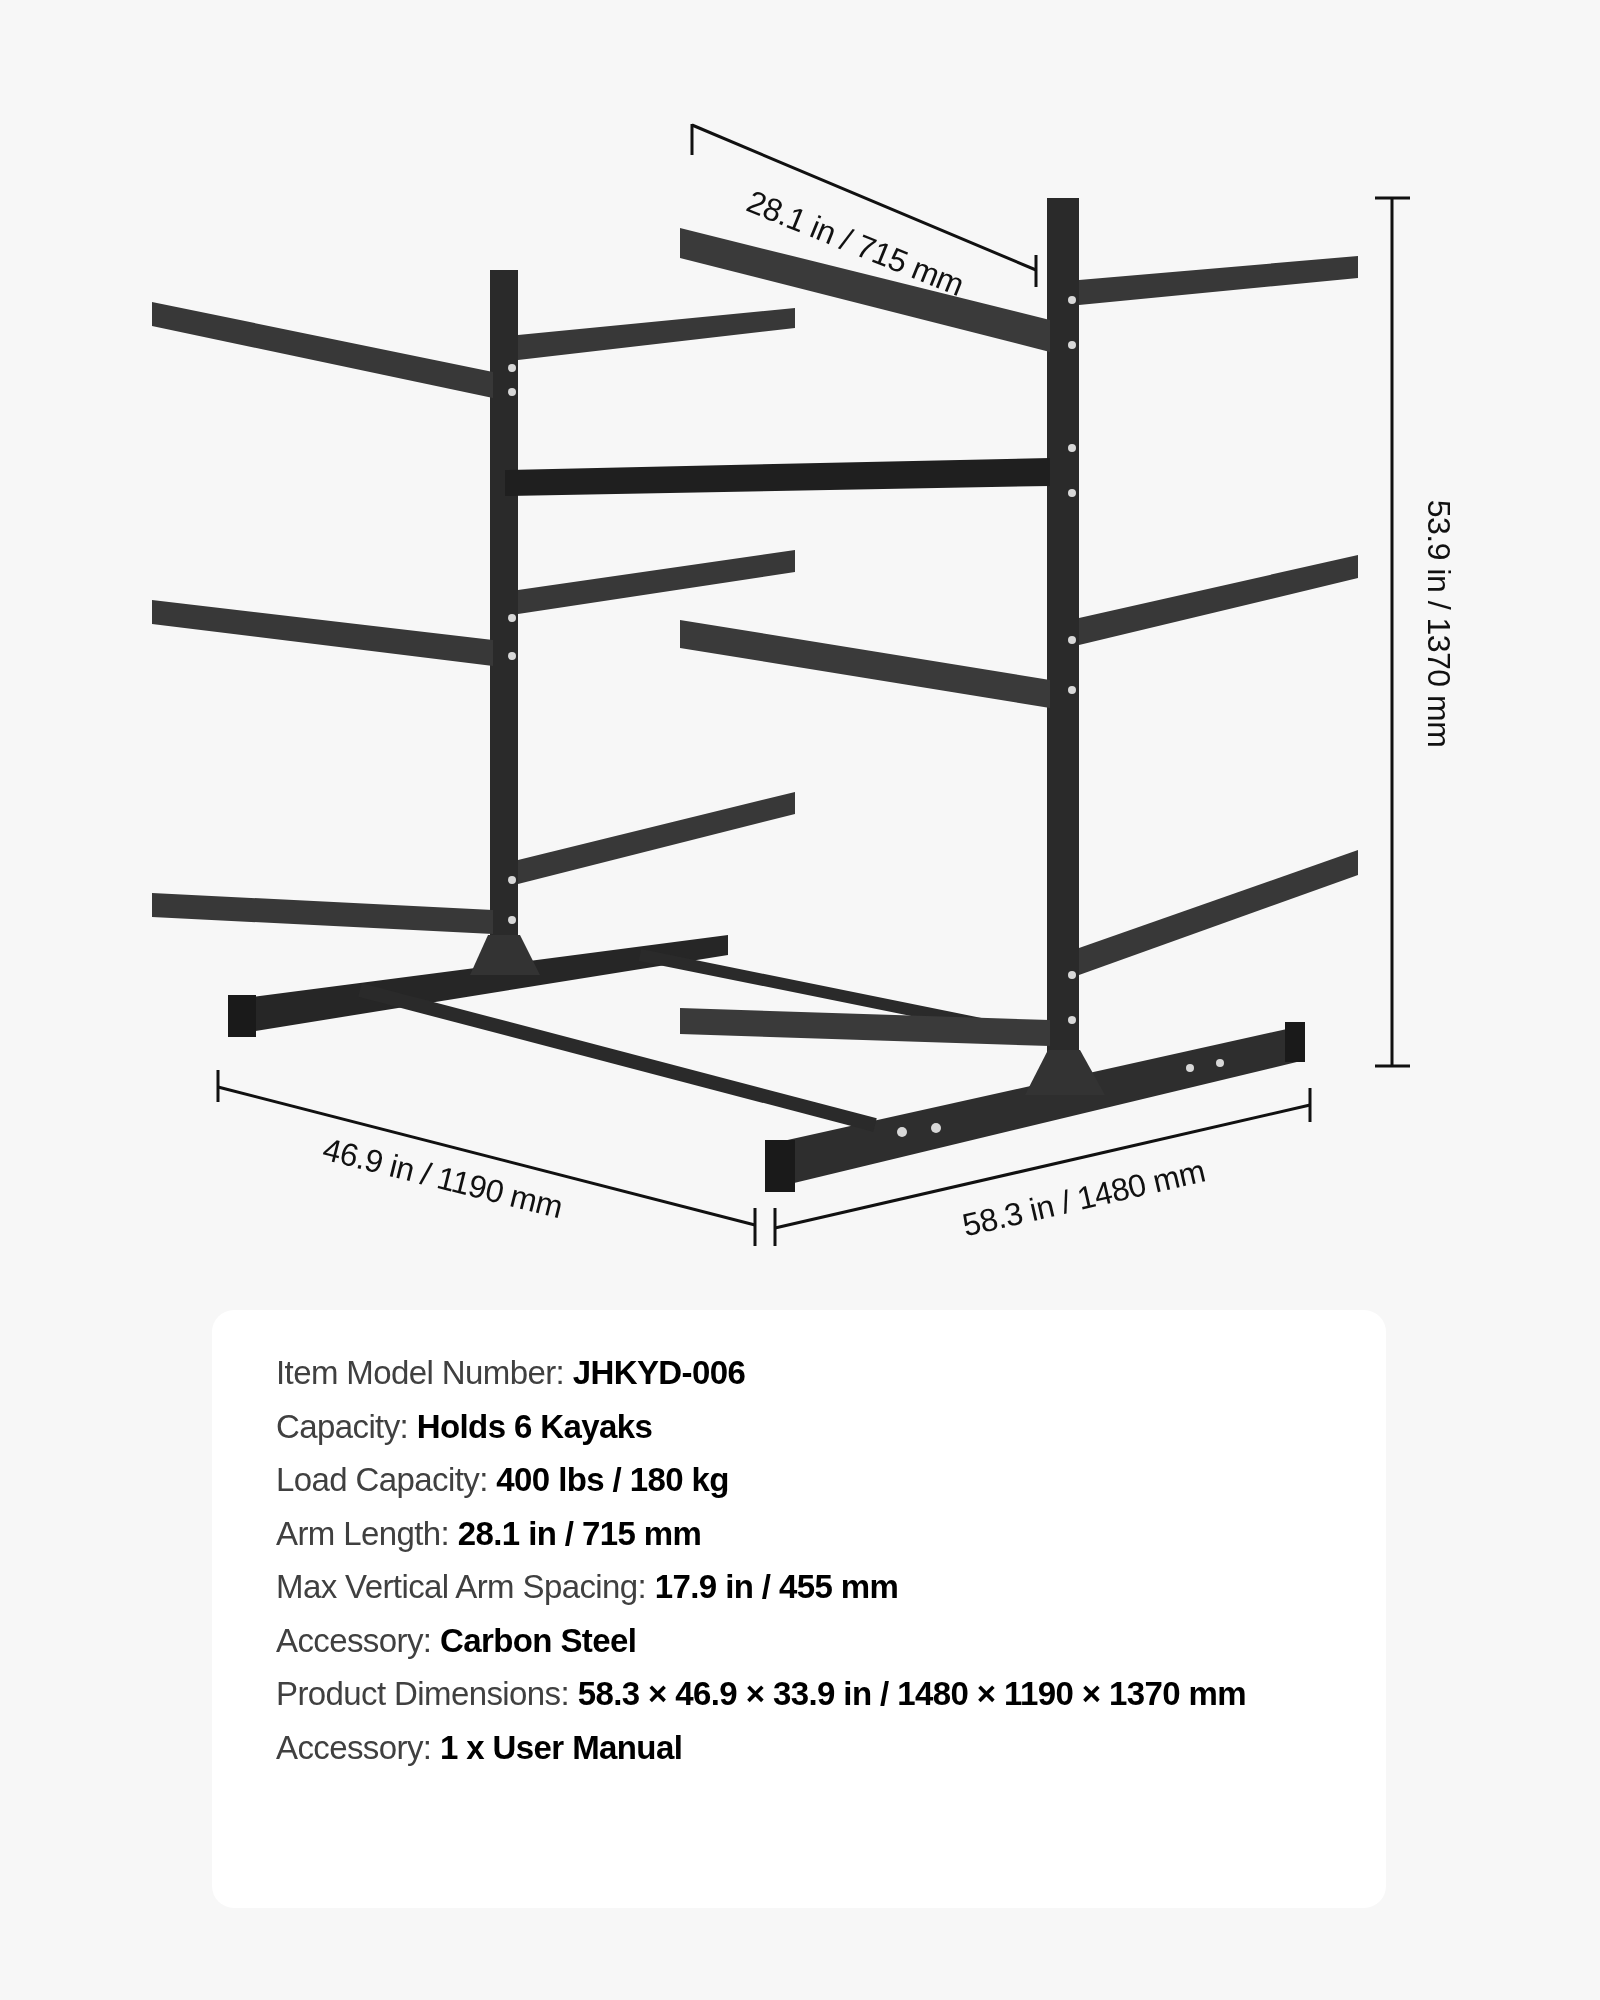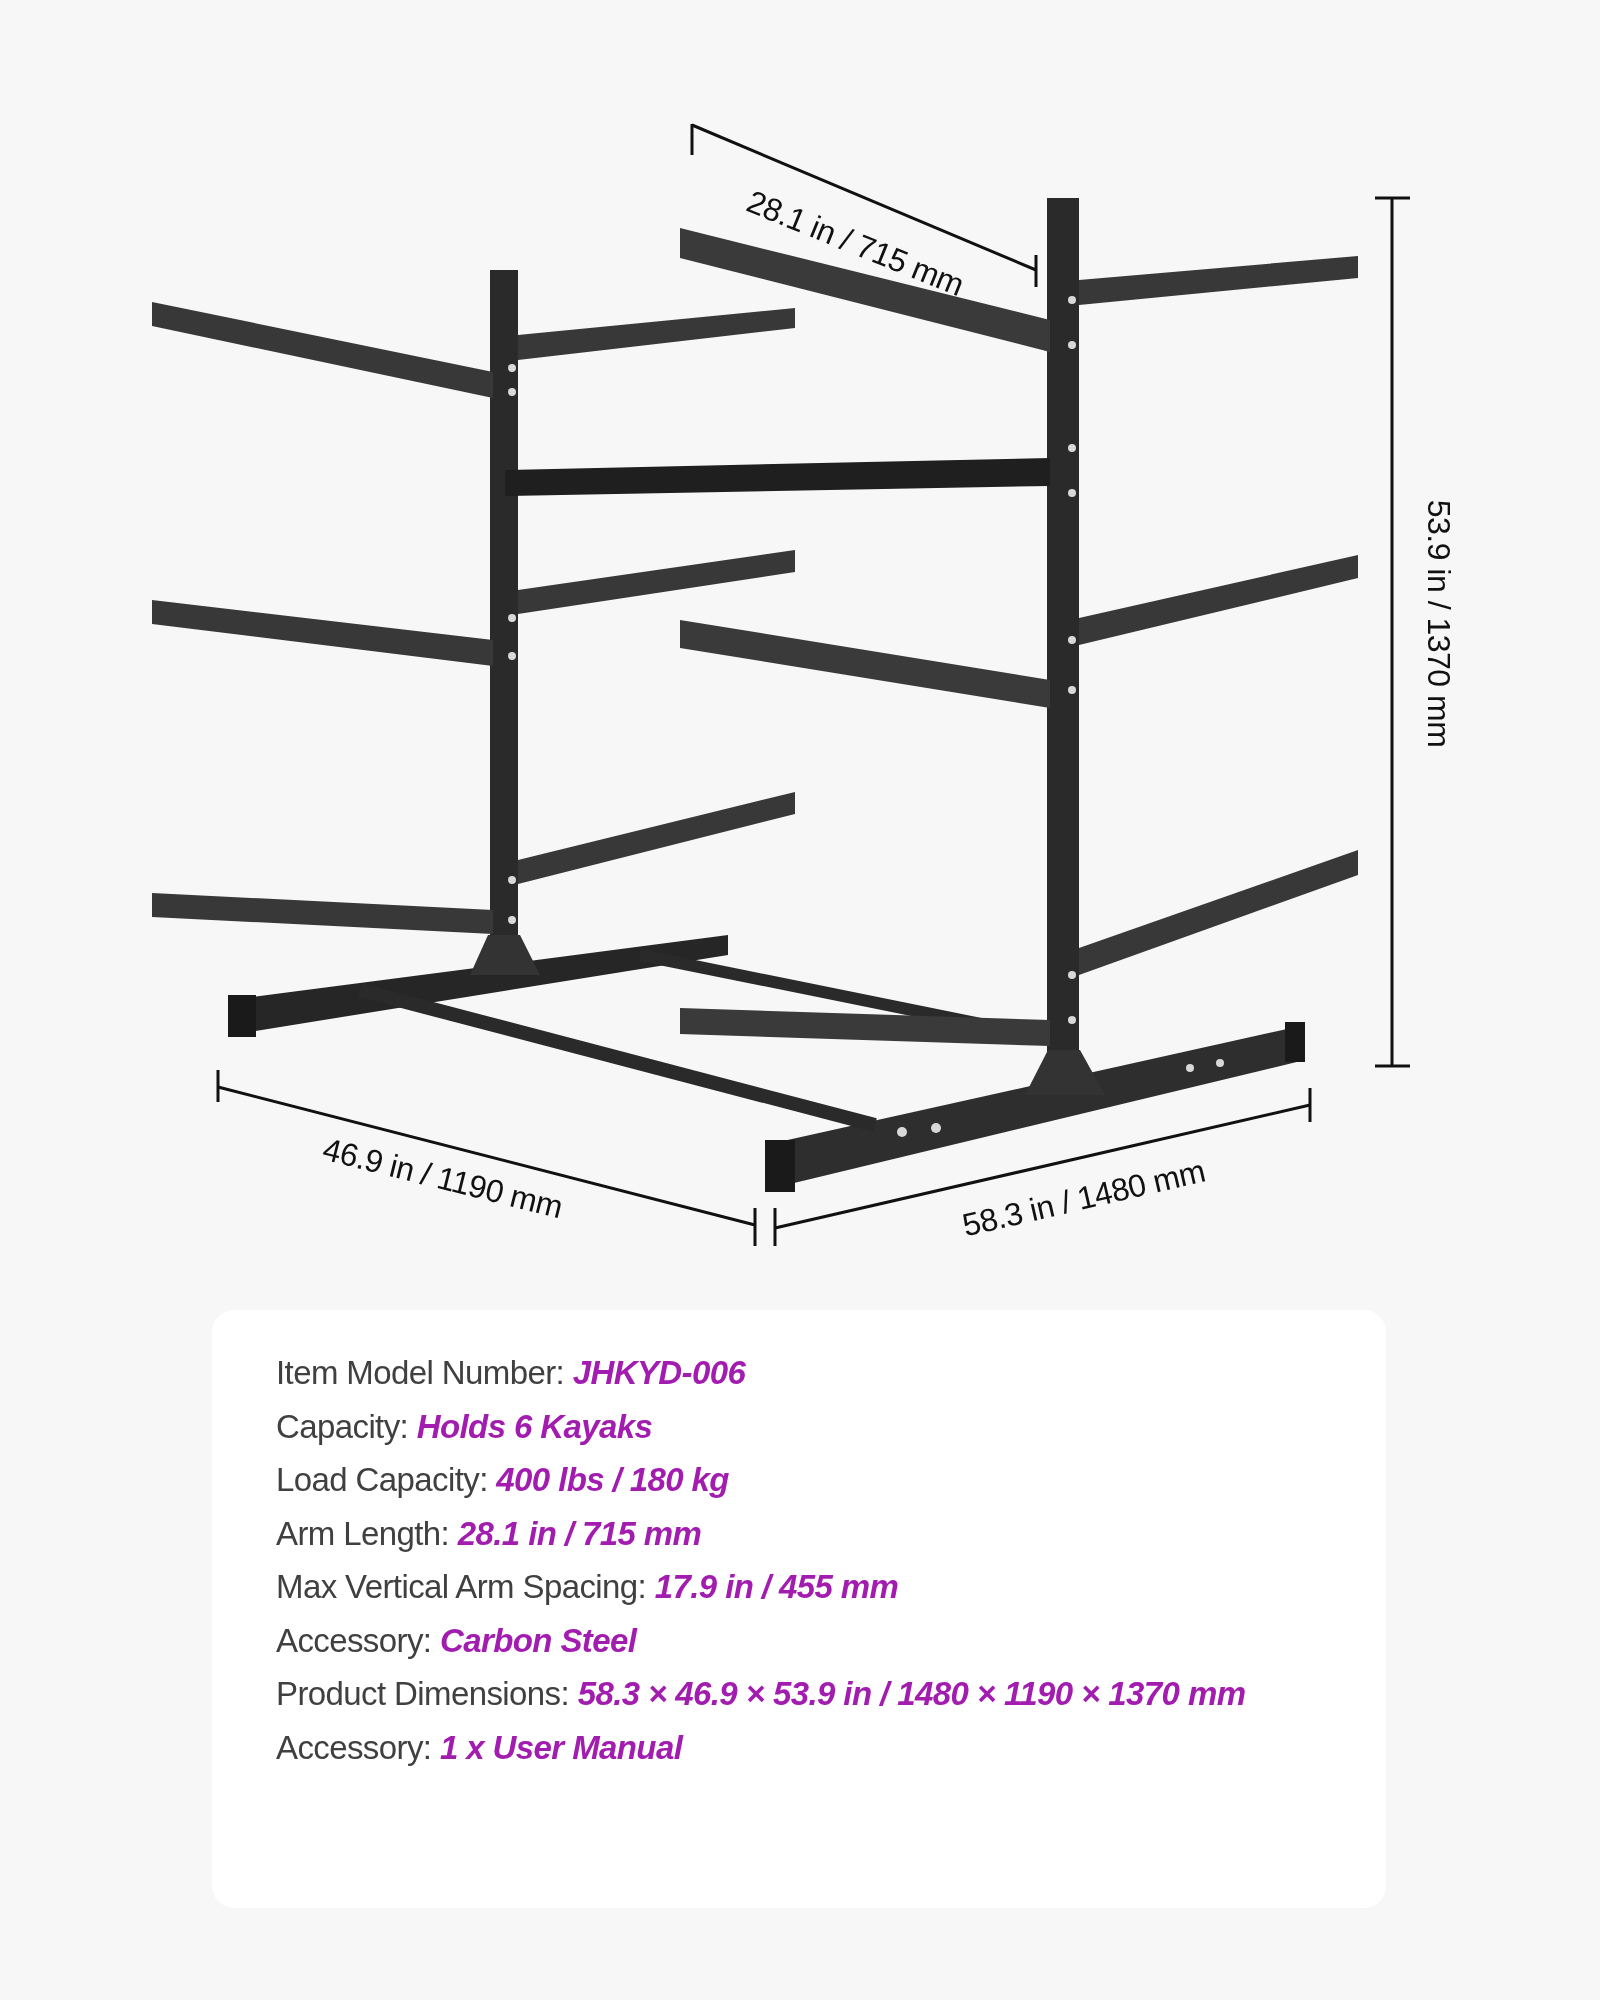--- a/index.html
+++ b/index.html
@@ -12,21 +12,21 @@
     position:absolute; font-size:32px; color:#111; white-space:nowrap;
     transform-origin:center center; letter-spacing:-0.5px;
   }
   .spec-card {
     position:absolute; left:212px; top:1310px; width:1174px; height:598px;
     background:#ffffff; border-radius:22px;
   }
   .spec-list { position:absolute; left:64px; top:36px; margin:0; padding:0; list-style:none; }
   .spec-row { height:53.5px; line-height:53.5px; font-size:33px; white-space:nowrap; letter-spacing:-0.6px; }
   .spec-label { color:#404040; }
-  .spec-value { color:#a21caf; font-weight:bold;font-style:italic; }
+  .spec-value { color:#000000; font-weight:bold; }
 </style>
 </head>
 <body>
 
 <div class="diagram">
   <svg width="1600" height="1300" viewBox="0 0 1600 1300">
     <defs>
       <linearGradient id="g" x1="0" y1="0" x2="0" y2="1">
         <stop offset="0" stop-color="#3a3a3a"></stop>
           <stop offset="1" stop-color="#222"></stop>
@@ -108,16 +108,16 @@
 </div>
 
 <div class="spec-card">
   <ul class="spec-list">
     <li class="spec-row"><span class="spec-label">Item Model Number:</span> <span class="spec-value">JHKYD-006</span></li>
     <li class="spec-row"><span class="spec-label">Capacity:</span> <span class="spec-value">Holds 6 Kayaks</span></li>
     <li class="spec-row"><span class="spec-label">Load Capacity:</span> <span class="spec-value">400 lbs / 180 kg</span></li>
     <li class="spec-row"><span class="spec-label">Arm Length:</span> <span class="spec-value">28.1 in / 715 mm</span></li>
     <li class="spec-row"><span class="spec-label">Max Vertical Arm Spacing:</span> <span class="spec-value">17.9 in / 455 mm</span></li>
     <li class="spec-row"><span class="spec-label">Accessory:</span> <span class="spec-value">Carbon Steel</span></li>
-    <li class="spec-row"><span class="spec-label">Product Dimensions:</span> <span class="spec-value">58.3 × 46.9 × 53.9 in / 1480 × 1190 × 1370 mm</span></li>
+    <li class="spec-row"><span class="spec-label">Product Dimensions:</span> <span class="spec-value">58.3 × 46.9 × 33.9 in / 1480 × 1190 × 1370 mm</span></li>
     <li class="spec-row"><span class="spec-label">Accessory:</span> <span class="spec-value">1 x User Manual</span></li>
   </ul>
 </div>
 
 </body></html>

